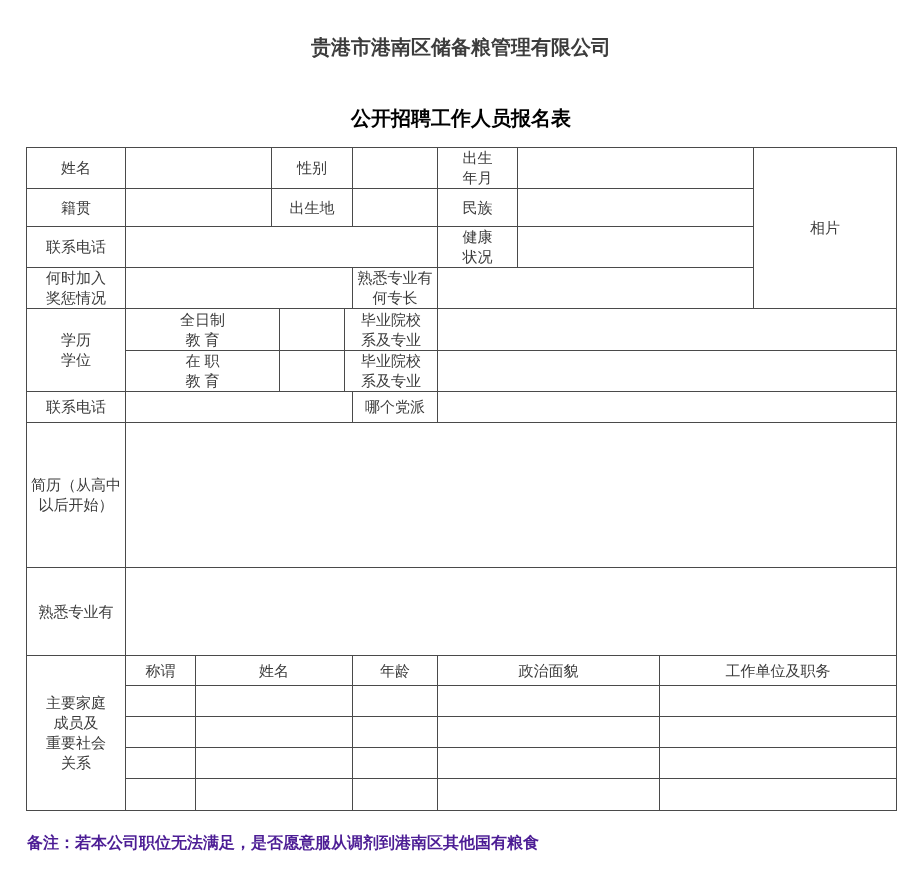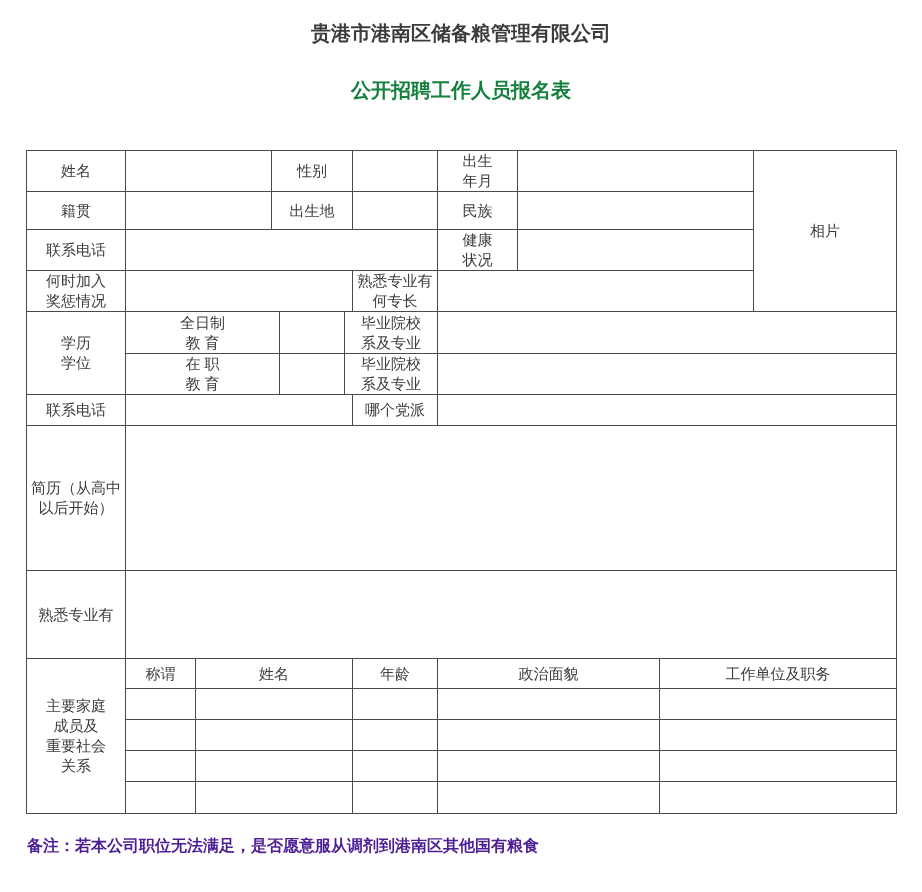--- a/index.html
+++ b/index.html
@@ -2,29 +2,29 @@
 <html><head>
 <meta charset="utf-8">
 <style>
   html,body{margin:0;padding:0;background:#ffffff;}
   body{
     width:922px;height:892px;overflow:hidden;
     font-family:"Liberation Sans","DejaVu Sans",sans-serif;
     color:#3c3c3c;
   }
   .doc-title{
-    margin:0;padding-top:20px;
+    margin:14px;padding-top:20px;
     text-align:center;font-size:20px;font-weight:bold;color:#3c3c3c;
   }
   .doc-subtitle{
     margin:0;padding-top:30px;
-    text-align:center;font-size:20px;font-weight:bold;color:#15803d;
+    text-align:center;font-size:20px;font-weight:bold;color:#000000;
   }
   table.form{
-    margin:46px 0 0 26px;
+    margin:15px 0 0 26px;
     border-collapse:collapse;table-layout:fixed;
     width:696px;
     border-radius:23px;
   }
   table.form td{
     border:1px solid #4a4a4a;
     font-size:15px;line-height:20px;
     text-align:center;vertical-align:middle;
     padding:0;overflow:hidden;
   }

